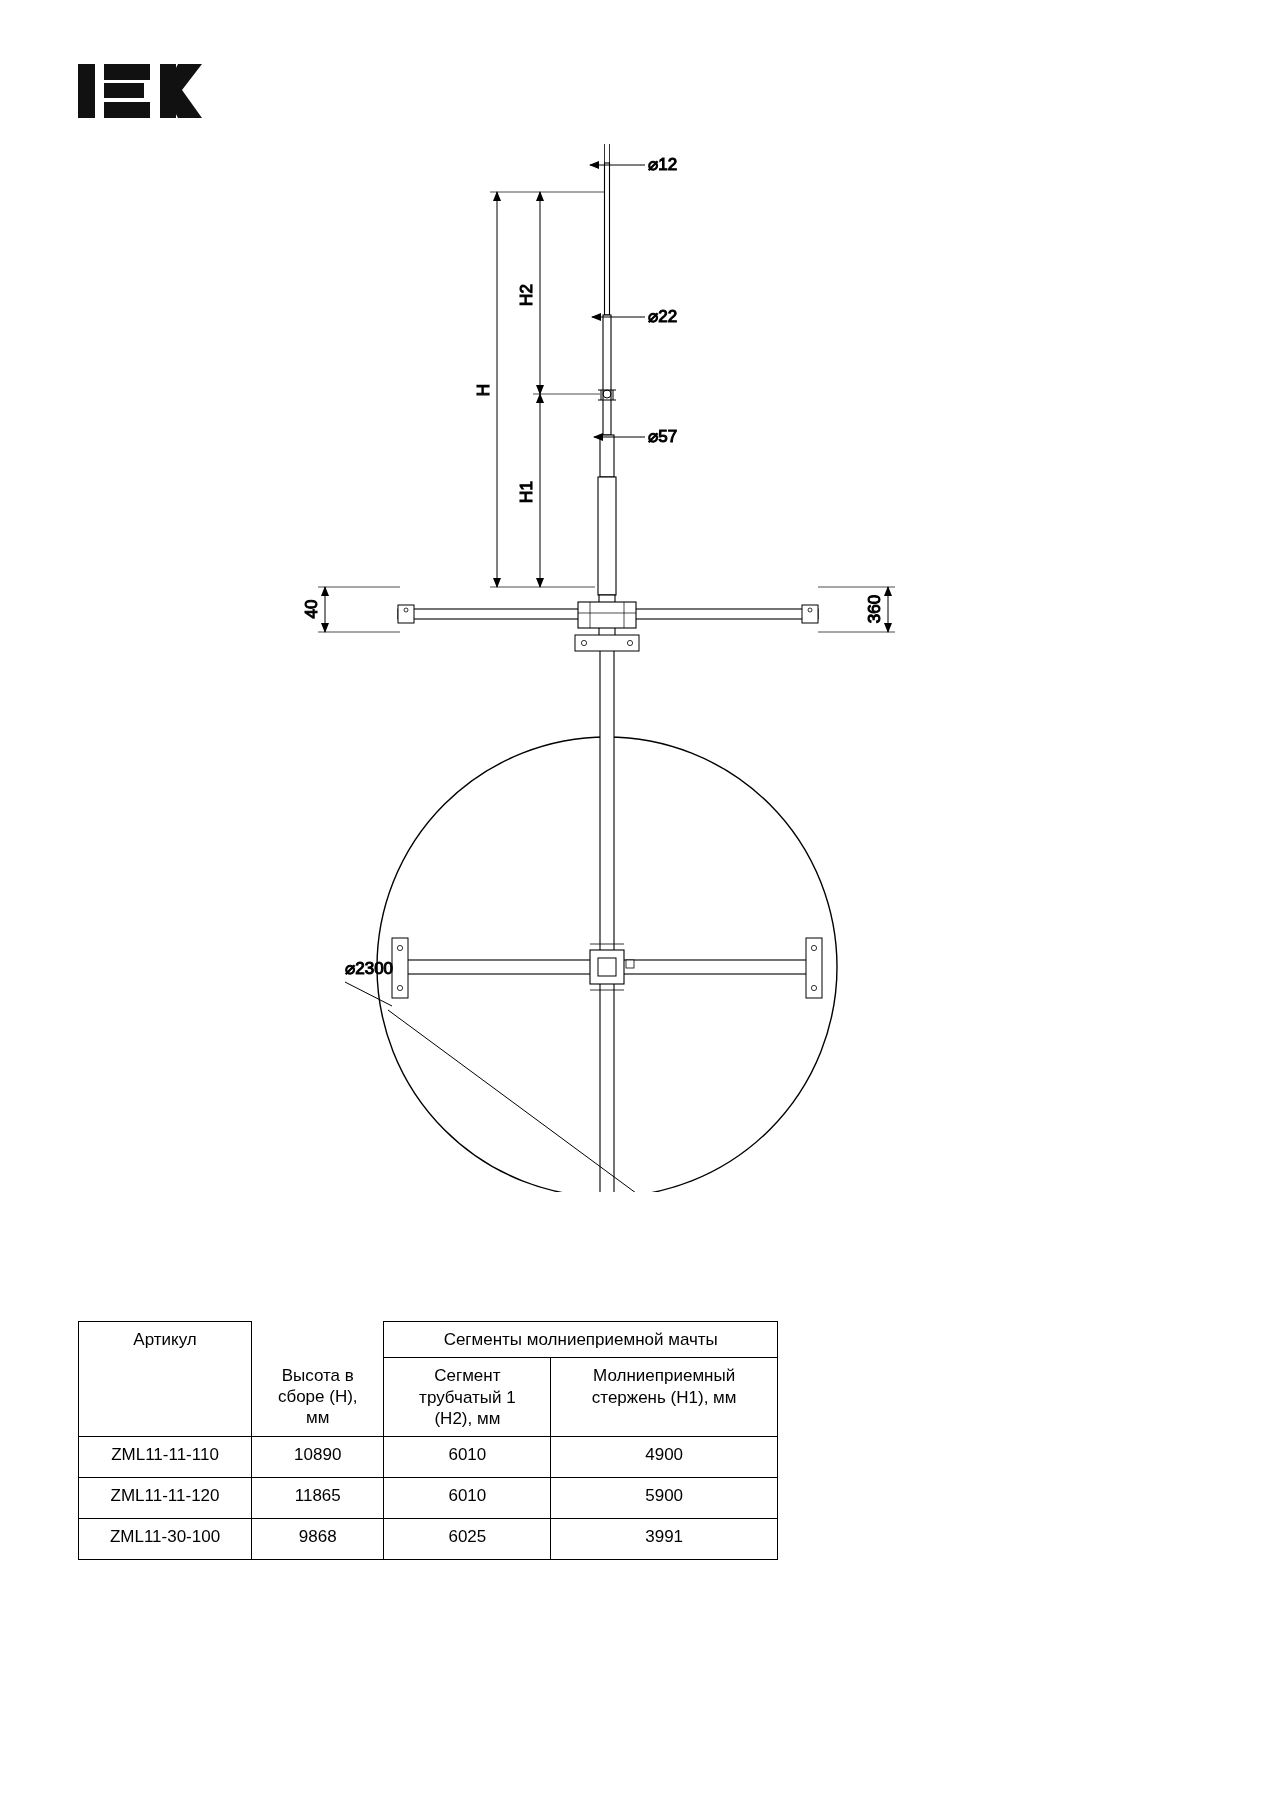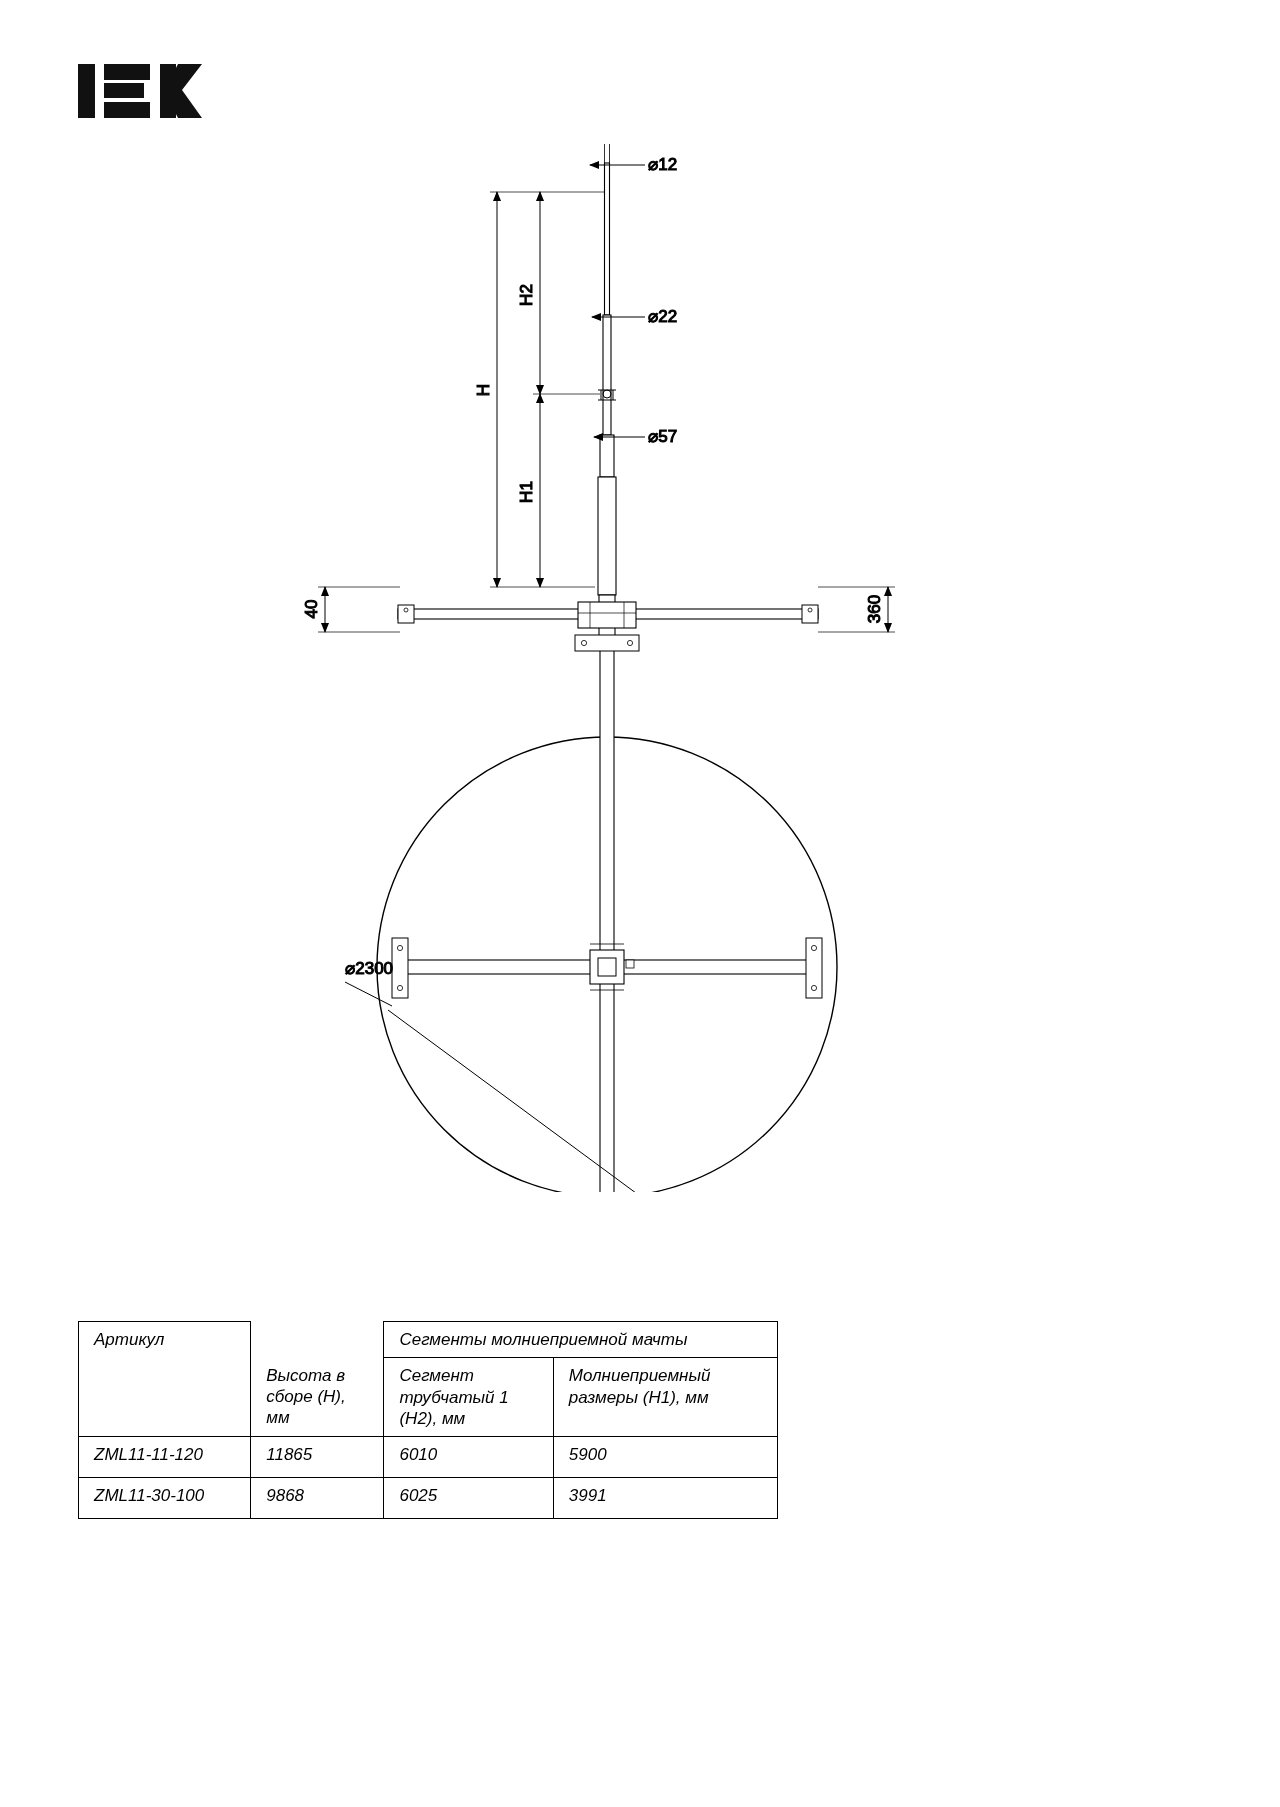--- a/index.html
+++ b/index.html
@@ -44,24 +44,23 @@
     left: 78px;
     top: 1309px;
     width: 700px;
     border-collapse: collapse;
     font-size: 17px;
   }
   .spec-table td, .spec-table th {
     border: 1px solid #000;
     padding: 7px 15px;
     vertical-align: top;
-    text-align: left;
+    text-align: center;
     font-weight: normal;
     line-height: 1.25;
-    font-style: italic;
   }
   .spec-table .c0 { width: 185px; }
   .spec-table .c1 { width: 125px; }
   .spec-table .c2 { width: 165px; }
   .spec-table .c3 { width: 225px; }
   .no-top   { border-top: none !important; }
   .no-bot   { border-bottom: none !important; }
   .blank-cell { border: none !important; }
   .spec-table tbody tr td { height: 26px; }
   
@@ -206,24 +205,30 @@
     <thead>
       <tr>
         <td class="c0 no-bot" rowspan="1">Артикул</td>
         <td class="c1 no-bot blank-cell"></td>
         <td class="c2" colspan="2">Сегменты молниеприемной мачты</td>
       </tr>
       <tr>
         <td class="c0 no-top"></td>
         <td class="c1 no-top">Высота в сборе (H), мм</td>
         <td class="c2">Сегмент трубчатый 1 (H2), мм</td>
-        <td class="c3">Молниеприемный размеры (H1), мм</td>
+        <td class="c3">Молниеприемный стержень (H1), мм</td>
       </tr>
     </thead>
     <tbody>
+      <tr>
+        <td>ZML11-11-110</td>
+        <td>10890</td>
+        <td>6010</td>
+        <td>4900</td>
+      </tr>
       <tr>
         <td>ZML11-11-120</td>
         <td>11865</td>
         <td>6010</td>
         <td>5900</td>
       </tr>
       <tr>
         <td>ZML11-30-100</td>
         <td>9868</td>
         <td>6025</td>

